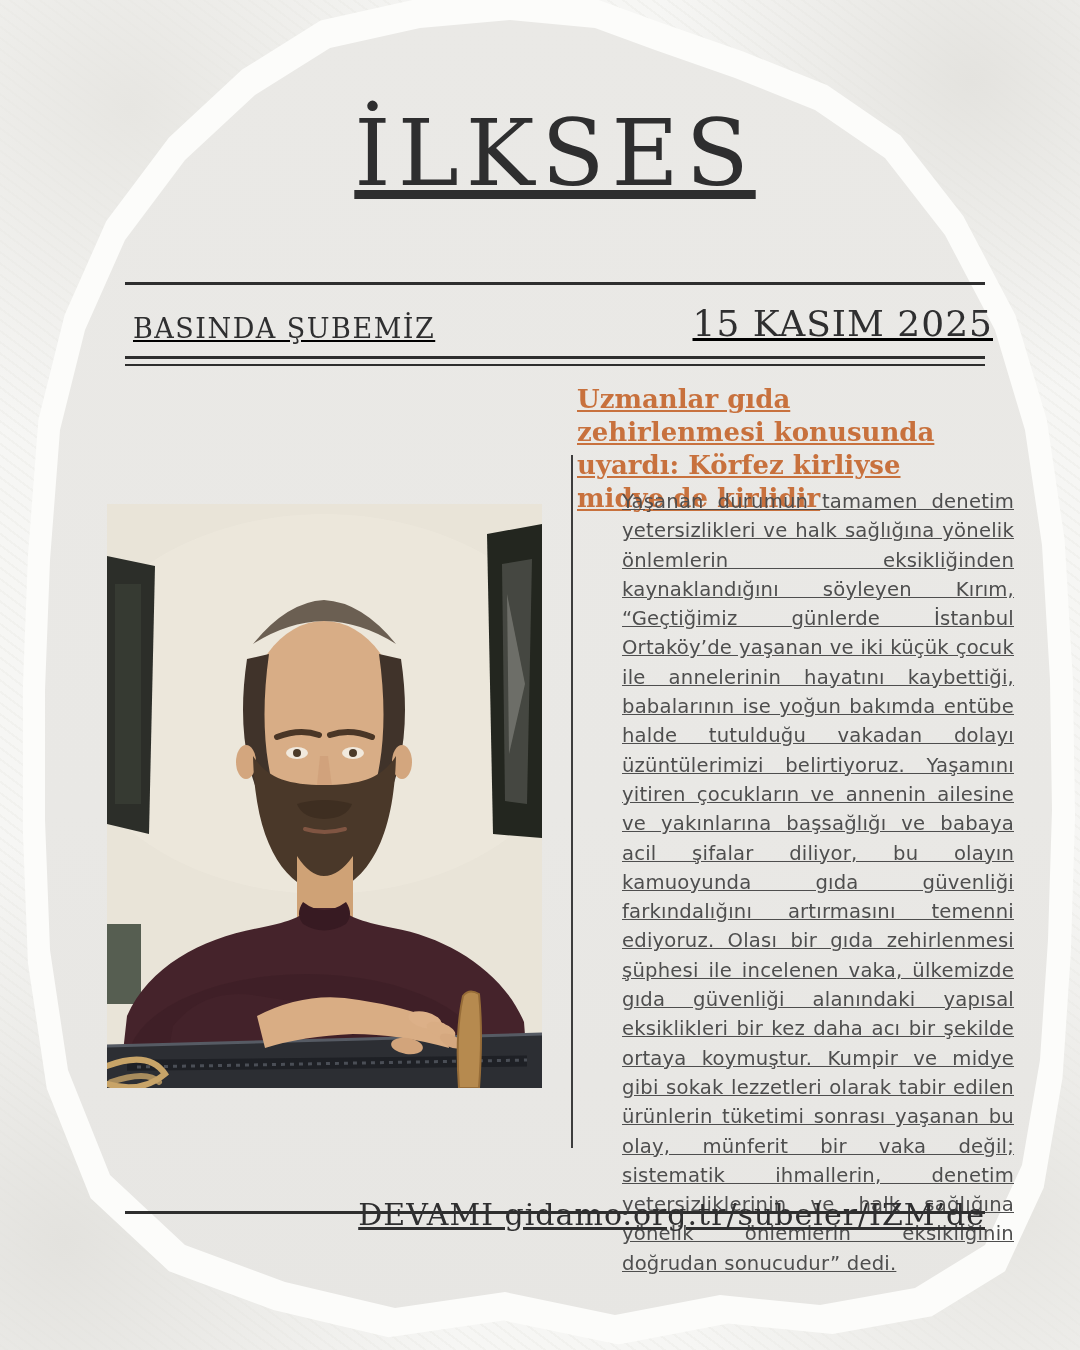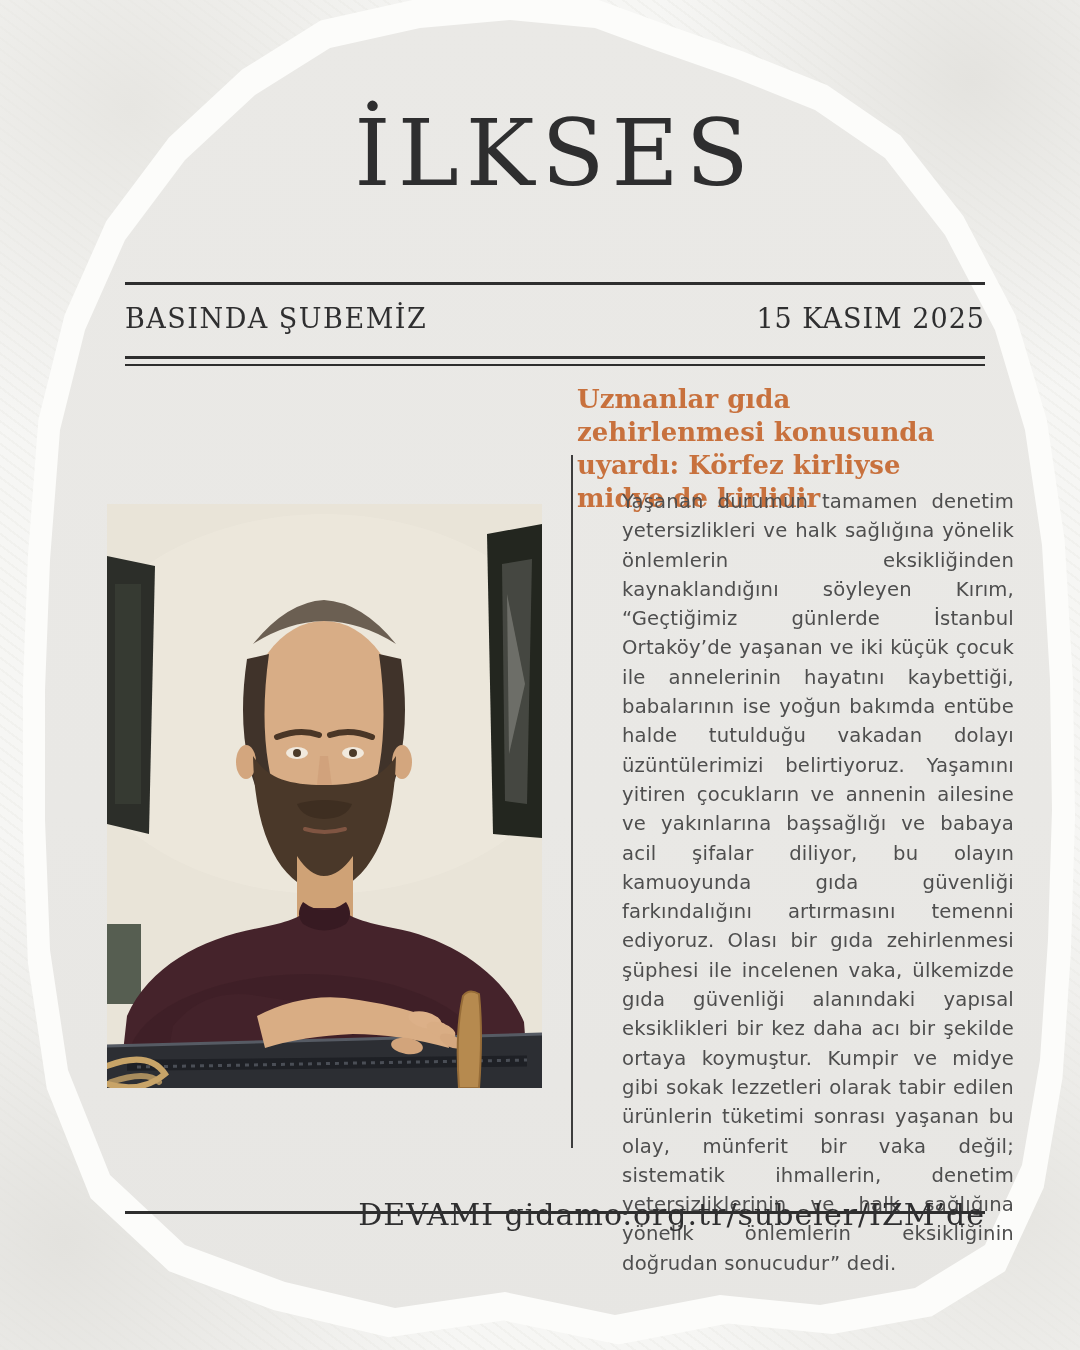--- a/index.html
+++ b/index.html
@@ -17,32 +17,32 @@
   .torn-under{
     position:absolute;inset:0;background:#fcfcfa;
     clip-path:polygon(60px 430px,85px 330px,125px 240px,185px 160px,255px 95px,330px 48px,420px 28px,510px 20px,595px 28px,655px 50px,735px 78px,815px 110px,885px 158px,945px 235px,995px 330px,1025px 430px,1042px 545px,1050px 680px,1052px 810px,1048px 940px,1040px 1060px,1022px 1165px,985px 1245px,915px 1288px,820px 1305px,720px 1295px,615px 1315px,505px 1292px,395px 1308px,285px 1282px,185px 1245px,110px 1175px,68px 1070px,50px 950px,45px 820px,45px 690px,50px 560px);
     transform:scale(1.045);transform-origin:540px 660px;
   }
   .paper{
     position:absolute;inset:0;
     background:linear-gradient(180deg,#eaE9e6 0%,#e9e8e5 60%,#e7e6e3 100%);
     clip-path:polygon(60px 430px,85px 330px,125px 240px,185px 160px,255px 95px,330px 48px,420px 28px,510px 20px,595px 28px,655px 50px,735px 78px,815px 110px,885px 158px,945px 235px,995px 330px,1025px 430px,1042px 545px,1050px 680px,1052px 810px,1048px 940px,1040px 1060px,1022px 1165px,985px 1245px,915px 1288px,820px 1305px,720px 1295px,615px 1315px,505px 1292px,395px 1308px,285px 1282px,185px 1245px,110px 1175px,68px 1070px,50px 950px,45px 820px,45px 690px,50px 560px);
   }
-  .abs{position:absolute;}
+  .abs{position:absolute;text-decoration:underline;}
   .masthead{
     left:125px;top:108px;width:860px;text-align:center;
     font-family:"DejaVu Serif","Liberation Serif",serif;
     font-size:92px;letter-spacing:7px;color:#2e2e2f;line-height:1.0;
   }
   .rule{background:#2e2e2e;left:125px;width:860px;height:3px;}
   .rule.thin{height:2px;}
-  .kicker-row{left:125px;top:303px;width:860px;display:flex;justify-content:space-between;align-items:flex-end;}
+  .kicker-row{left:133px;top:303px;width:860px;display:flex;justify-content:space-between;align-items:flex-end;}
   .slab{font-family:"DejaVu Serif","Liberation Serif",serif;color:#2f2f30;}
   .kicker{font-size:27px;letter-spacing:1.5px;}
-  .date{font-size:27px;letter-spacing:1px;}
+  .date{font-size:36px;letter-spacing:1px;}
   .headline{
     left:577px;top:383px;width:396px;
     font-family:"DejaVu Serif","Liberation Serif",serif;font-weight:bold;
     font-size:26px;line-height:33px;color:#c8713d;
   }
   .bodytext{
     left:593px;top:487px;width:392px;
     font-size:19.6px;line-height:29.3px;color:#4e4e4e;
     text-align:justify;letter-spacing:.2px;margin-left:29px;
   }

